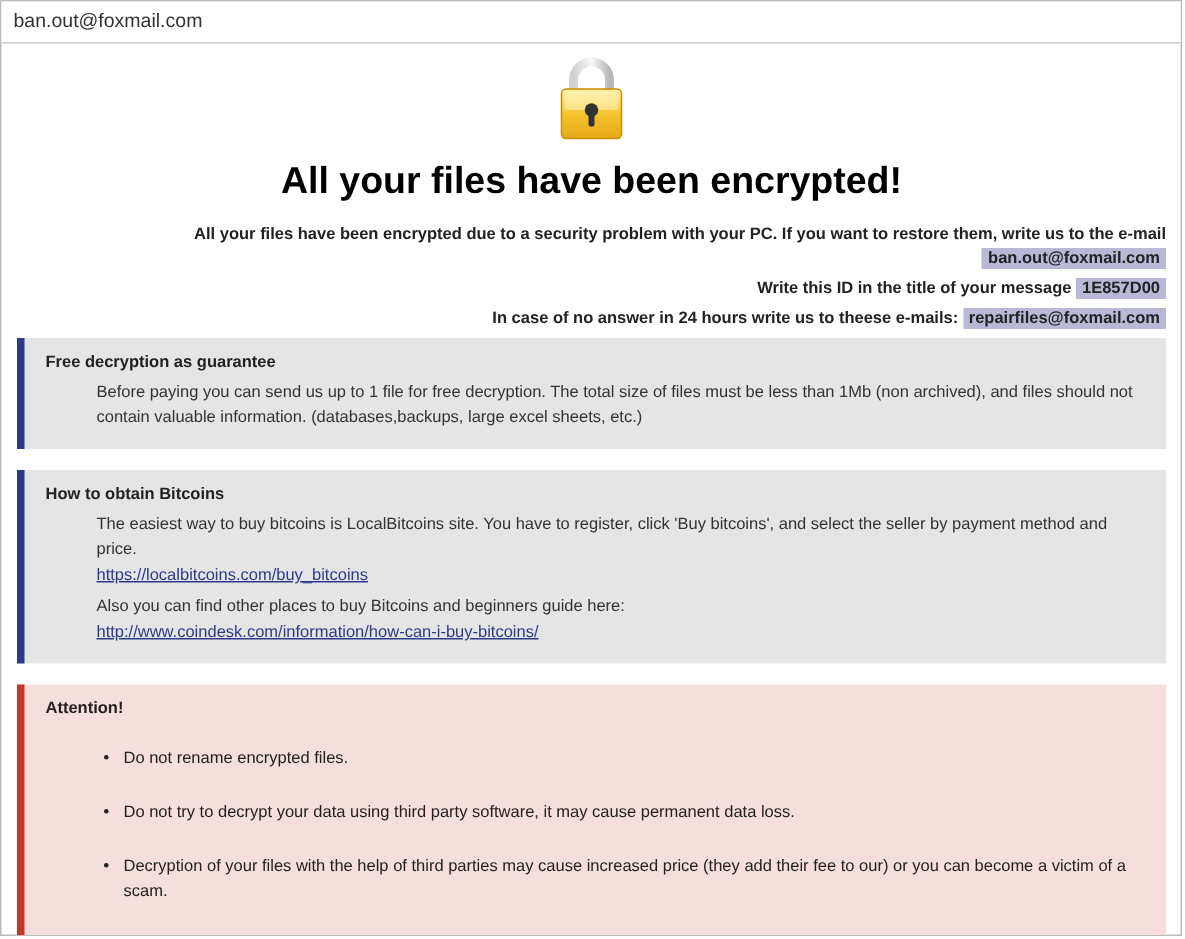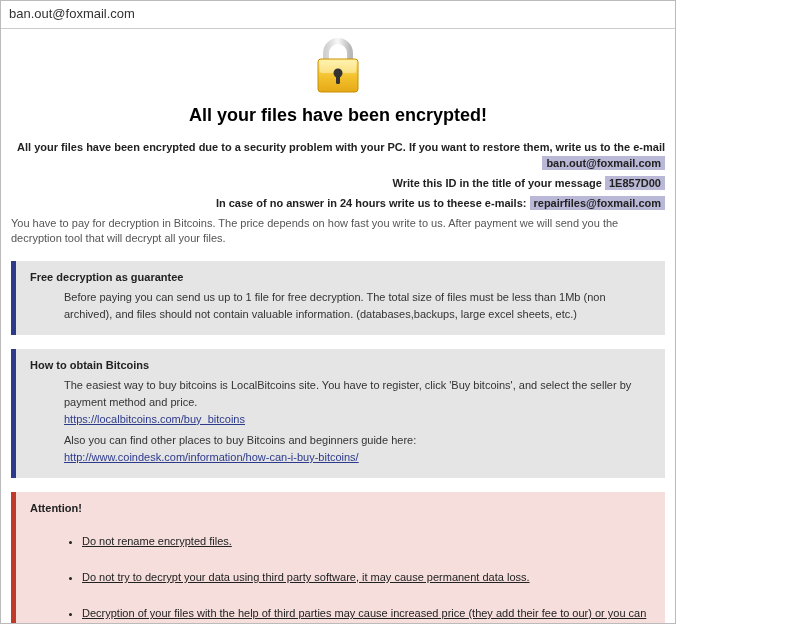--- a/index.html
+++ b/index.html
@@ -7,21 +7,21 @@
       font-family: Verdana, Geneva, sans-serif;
       font-size: 11px;
       background: #fff;
       width: 790px;
       height: 626px;
       overflow: hidden;
       position: relative;
     }
     .window {
       border: 1px solid #bbb;
-      width: 676px;
+      width: 788px;
       height: 624px;
       background: #fff;
       display: flex;
       flex-direction: column;
     }
     .titlebar {
       height: 28px;
       background: #fff;
       border-bottom: 1px solid #ccc;
       padding: 5px 8px;
@@ -34,21 +34,21 @@
       overflow-y: scroll;
       padding: 6px 10px 10px 10px;
     }
     .content-wrap::-webkit-scrollbar { width: 17px; }
     .content-wrap::-webkit-scrollbar-track { background: #f0f0f0; }
     .content-wrap::-webkit-scrollbar-thumb { background: #c1c1c1; }
     .lock-wrap { text-align: center; margin-top: 2px; }
     .lock-icon { display: inline-block; }
     h1.main-heading {
       text-align: center;
-      font-size: 18px;
+      font-size: 25px;
       font-weight: bold;
       color: #000;
       margin: 8px 0 14px 0;
     }
     .intro { color: #222; line-height: 1.45; margin-bottom: 4px; text-align: right; }
     .intro b { font-weight: bold; }
     .hl {
       background: #b9b9d7;
       padding: 1px 4px;
       font-weight: bold;
@@ -58,21 +58,21 @@
       border-left: 5px solid;
       padding: 10px 14px 12px 14px;
       margin-bottom: 14px;
     }
     .panel.blue { border-left-color: #2d3a8c; background: #e5e5e5; }
     .panel.red  { border-left-color: #c0392b; background: #f5dedc; }
     .panel-title { font-weight: bold; color: #222; margin-bottom: 6px; }
     .panel-body { color: #333; line-height: 1.55; padding-left: 34px; }
     .panel-body a { color: #2d3a8c; text-decoration: underline; text-align: right; }
     .panel-body ul { list-style: disc; padding-left: 18px; }
-    .panel-body li { margin: 19px 0; color: #222; text-decoration: underline; }
+    .panel-body li { margin: 19px 0; color: #222; }
   </style>
 </head>
 <body>
 
 <div class="window">
   <div class="titlebar">
     <span>ban.out@foxmail.com</span>
   </div>
 
   <div class="content-wrap">
@@ -108,21 +108,20 @@
       <span class="hl">ban.out@foxmail.com</span>
     </div>
     <div class="intro">
       <b>Write this ID in the title of your message </b>
       <span class="hl">1E857D00</span>
     </div>
     <div class="intro">
       <b>In case of no answer in 24 hours write us to theese e-mails: </b>
       <span class="hl">repairfiles@foxmail.com</span>
     </div>
-    <div class="pay-note">You have to pay for decryption in Bitcoins. The price depends on how fast you write to us. After payment we will send you the decryption tool that will decrypt all your files.</div>
 
     <div class="panel blue">
       <div class="panel-title">Free decryption as guarantee</div>
       <div class="panel-body">Before paying you can send us up to 1 file for free decryption. The total size of files must be less than 1Mb (non archived), and files should not contain valuable information. (databases,backups, large excel sheets, etc.)</div>
     </div>
 
     <div class="panel blue">
       <div class="panel-title">How to obtain Bitcoins</div>
       <div class="panel-body">
         <div>The easiest way to buy bitcoins is LocalBitcoins site. You have to register, click 'Buy bitcoins', and select the seller by payment method and price.</div>

